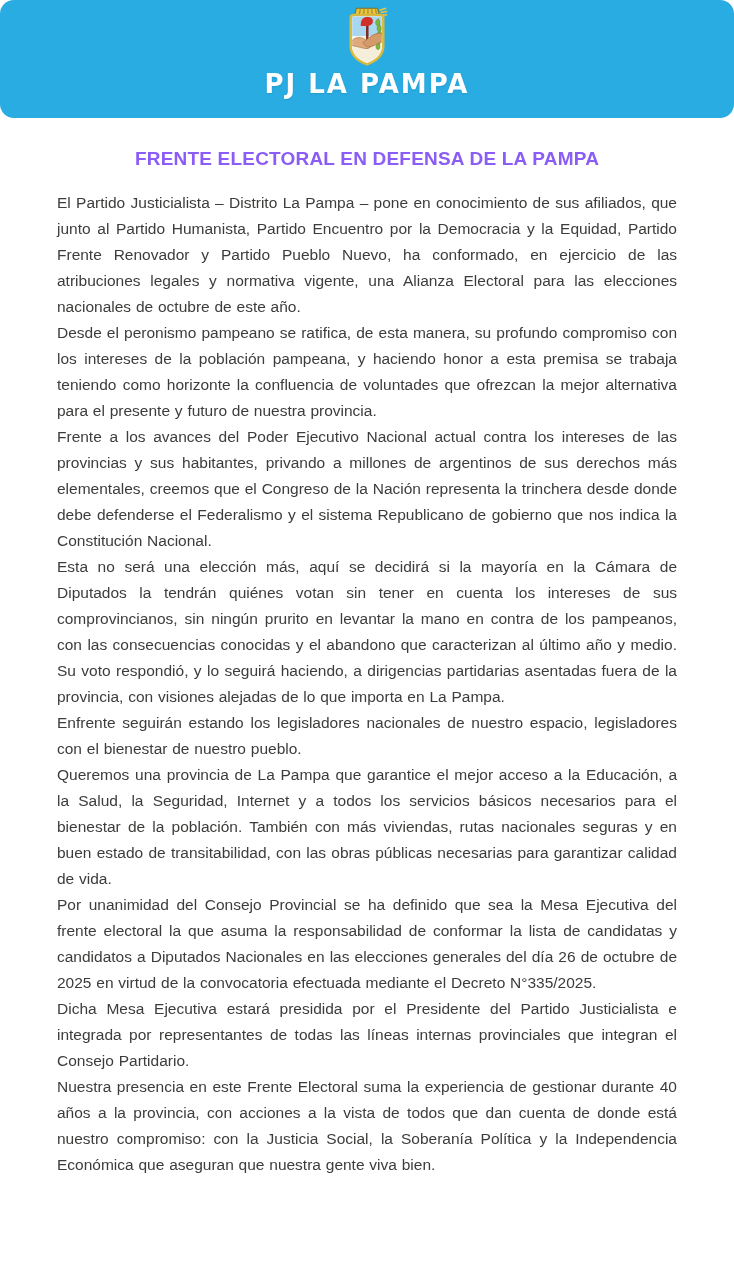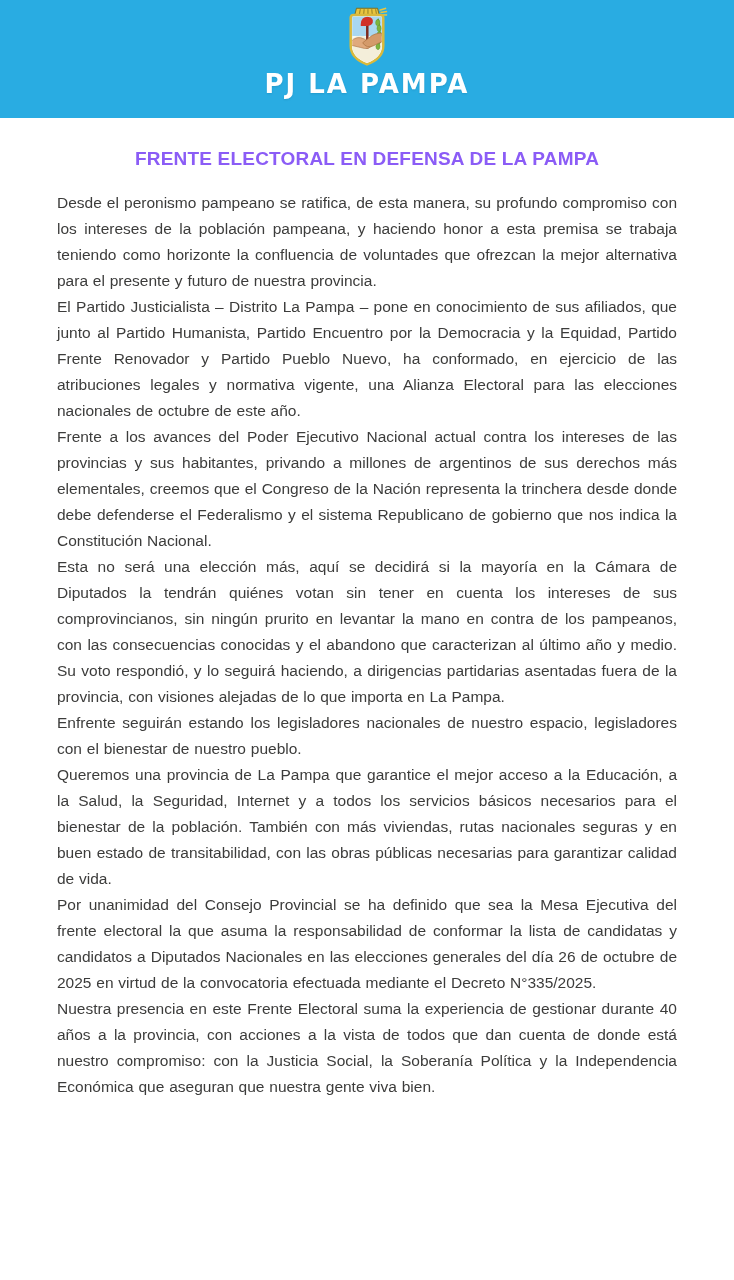--- a/index.html
+++ b/index.html
@@ -14,20 +14,21 @@
   }
   .header {
     width: 100%;
     height: 118px;
     background: #29ACE2;
     display: flex;
     flex-direction: column;
     align-items: center;
     justify-content: flex-start;
     padding-top: 7px;
+    border-radius: 14px;
   }
   .logo { width: 46px; height: 60px; }
   .logo svg { display: block; width: 100%; height: 100%; }
   .brand {
     margin-top: 2px;
     color: #ffffff;
     font-size: 26px;
     font-weight: 800;
     letter-spacing: 2px;
     font-family: "DejaVu Sans", "Liberation Sans", sans-serif;
@@ -107,24 +108,25 @@
           <path d="M41 27 Q32 26.5 26.5 31.5 L19.5 37 Q23.5 43.5 31 40 Q36.5 37 41 35.5 Z" fill="#D49A6A" stroke="#A9713F" stroke-width="0.7"></path>
         </g>
       </svg>
     </div>
     <div class="brand">PJ LA PAMPA</div>
   </header>
 
   <main class="doc">
     <h1 class="doc-title">FRENTE ELECTORAL EN DEFENSA DE LA PAMPA</h1>
     <div class="doc-body">
+      <p>El Partido Justicialista – Distrito La Pampa – pone en conocimiento de sus afiliados, que junto al Partido Humanista, Partido Encuentro por la Democracia y la Equidad, Partido Frente Renovador y Partido Pueblo Nuevo, ha conformado, en ejercicio de las atribuciones legales y normativa vigente, una Alianza Electoral para las elecciones nacionales de octubre de este año.</p>
       <p>Desde el peronismo pampeano se ratifica, de esta manera, su profundo compromiso con los intereses de la población pampeana, y haciendo honor a esta premisa se trabaja teniendo como horizonte la confluencia de voluntades que ofrezcan la mejor alternativa para el presente y futuro de nuestra provincia.</p>
-      <p>El Partido Justicialista – Distrito La Pampa – pone en conocimiento de sus afiliados, que junto al Partido Humanista, Partido Encuentro por la Democracia y la Equidad, Partido Frente Renovador y Partido Pueblo Nuevo, ha conformado, en ejercicio de las atribuciones legales y normativa vigente, una Alianza Electoral para las elecciones nacionales de octubre de este año.</p>
       <p>Frente a los avances del Poder Ejecutivo Nacional actual contra los intereses de las provincias y sus habitantes, privando a millones de argentinos de sus derechos más elementales, creemos que el Congreso de la Nación representa la trinchera desde donde debe defenderse el Federalismo y el sistema Republicano de gobierno que nos indica la Constitución Nacional.</p>
       <p>Esta no será una elección más, aquí se decidirá si la mayoría en la Cámara de Diputados la tendrán quiénes votan sin tener en cuenta los intereses de sus comprovincianos, sin ningún prurito en levantar la mano en contra de los pampeanos, con las consecuencias conocidas y el abandono que caracterizan al último año y medio. Su voto respondió, y lo seguirá haciendo, a dirigencias partidarias asentadas fuera de la provincia, con visiones alejadas de lo que importa en La Pampa.</p>
       <p>Enfrente seguirán estando los legisladores nacionales de nuestro espacio, legisladores con el bienestar de nuestro pueblo.</p>
       <p>Queremos una provincia de La Pampa que garantice el mejor acceso a la Educación, a la Salud, la Seguridad, Internet y a todos los servicios básicos necesarios para el bienestar de la población. También con más viviendas, rutas nacionales seguras y en buen estado de transitabilidad, con las obras públicas necesarias para garantizar calidad de vida.</p>
       <p>Por unanimidad del Consejo Provincial se ha definido que sea la Mesa Ejecutiva del frente electoral la que asuma la responsabilidad de conformar la lista de candidatas y candidatos a Diputados Nacionales en las elecciones generales del día 26 de octubre de 2025 en virtud de la convocatoria efectuada mediante el Decreto N°335/2025.</p>
+      <p>Dicha Mesa Ejecutiva estará presidida por el Presidente del Partido Justicialista e integrada por representantes de todas las líneas internas provinciales que integran el Consejo Partidario.</p>
       <p>Nuestra presencia en este Frente Electoral suma la experiencia de gestionar durante 40 años a la provincia, con acciones a la vista de todos que dan cuenta de donde está nuestro compromiso: con la Justicia Social, la Soberanía Política y la Independencia Económica que aseguran que nuestra gente viva bien.</p>
     </div>
   </main>
 
 </div>
 
 </body></html>

